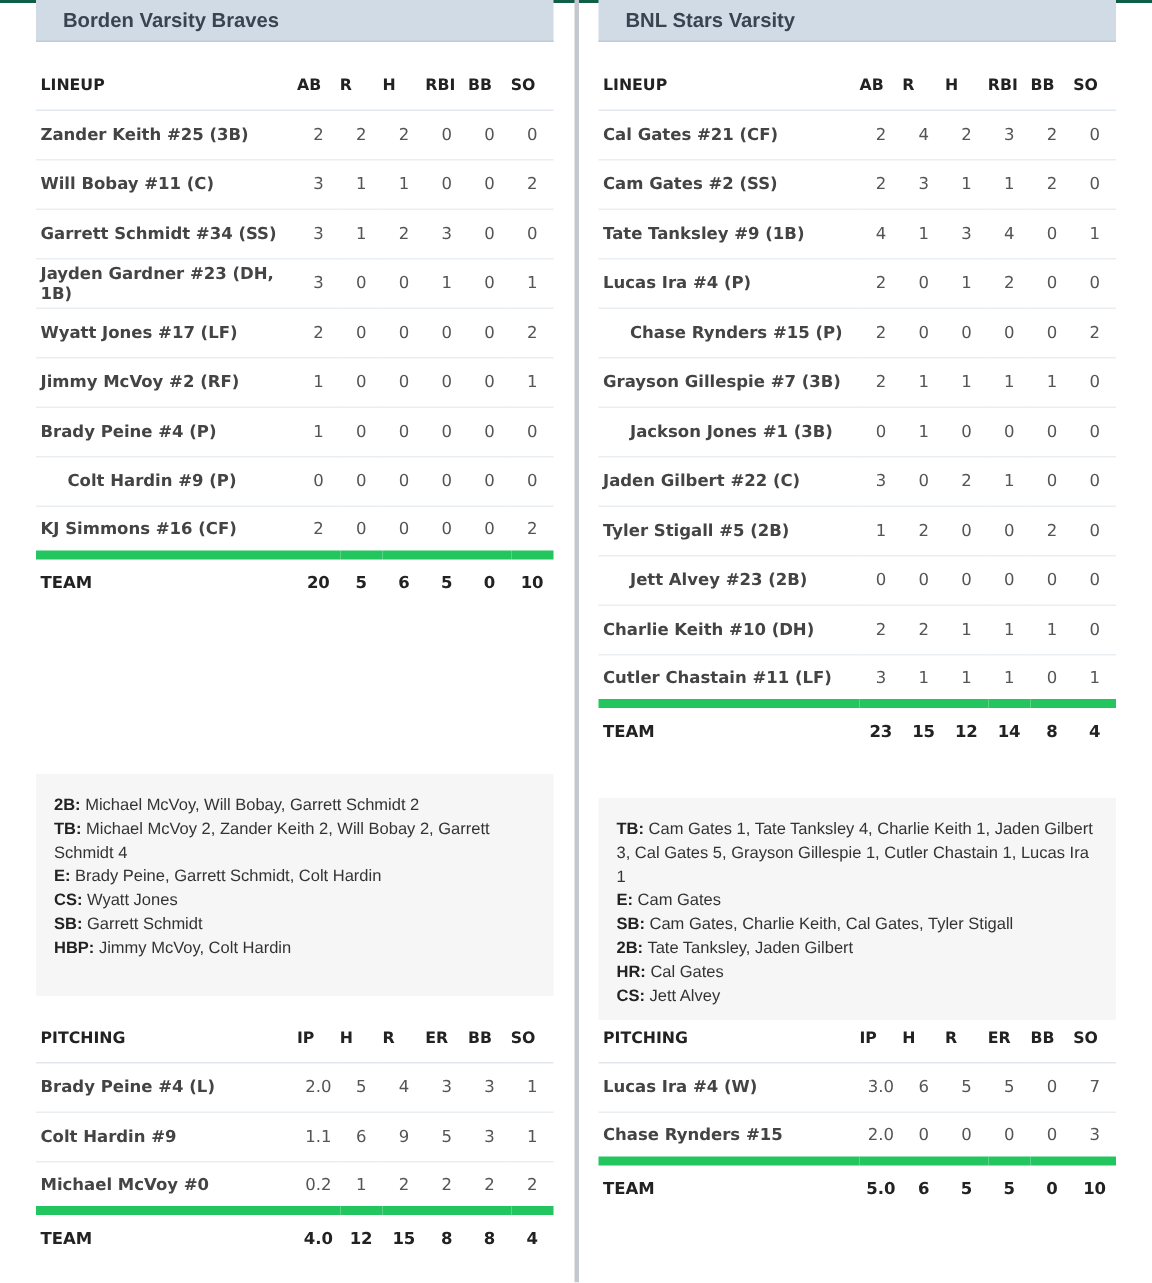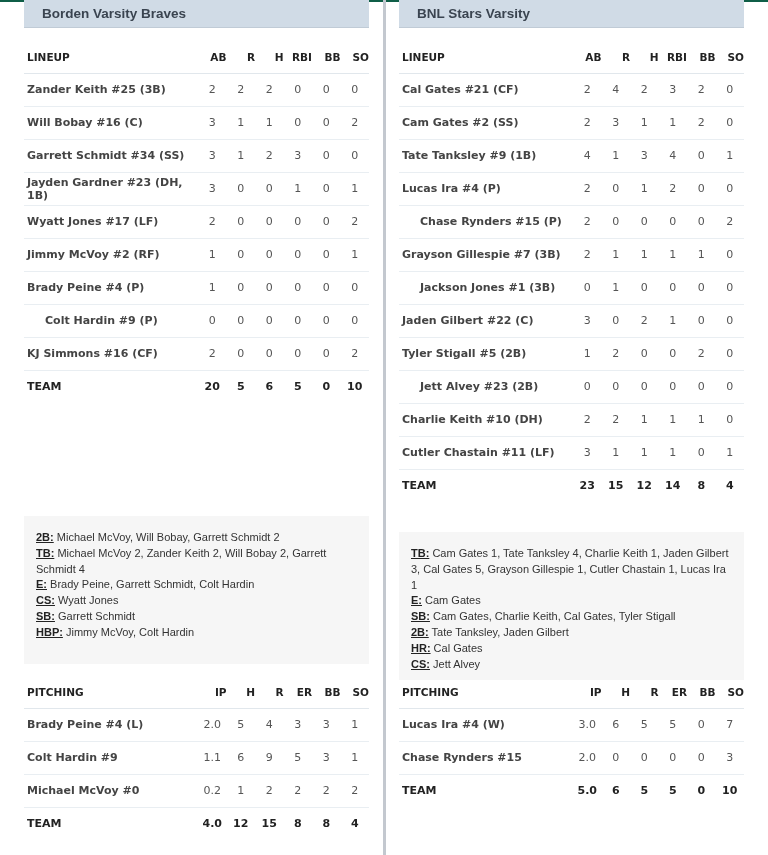--- a/index.html
+++ b/index.html
@@ -7,29 +7,29 @@
   body { font-family: "Liberation Sans", sans-serif; color: #333; position: relative; }
   .topbar { position: absolute; left: 0; top: 0; width: 768px; height: 2px; background: #0f5e47; }
   .divider { position: absolute; left: 383px; top: 0; width: 3px; height: 855px; background: #c3c8cf; }
   .col { position: absolute; top: 0; width: 345px; }
   .col.left { left: 24px; }
   .col.right { left: 399px; }
   .team-header { height: 28px; background: #d0dbe6; padding-left: 18px; display: flex; align-items: center;
     font-weight: bold; font-size: 13.5px; color: #3a4450; border-bottom: 1px solid #c0cbd6; }
   table { width: 100%; border-collapse: collapse; font-size: 11.5px; }
   .lineup { margin-top: 14px; }
-  th { font-family: "DejaVu Sans", sans-serif; font-weight: bold; font-size: 10.5px; color: #222; height: 31px; text-align: right; border-bottom: 1px solid #e1e7ec; }
+  th { font-family: "DejaVu Sans", sans-serif; font-weight: bold; font-size: 10.5px; color: #222; height: 31px; text-align: left; border-bottom: 1px solid #e1e7ec; }
   th.name { text-align: left; padding-left: 3px; }
   td { height: 33px; text-align: center; color: #555; border-bottom: 1px solid #e9eef2; font-family: "DejaVu Sans", sans-serif; font-size: 11px; }
   td.name { text-align: left; padding-left: 3px; color: #444; font-weight: bold; }
   td.name.sub { padding-left: 21px; }
   th.c, td.c { width: 28.5px; }
-  tr.team td { border-top: 1px solid #22c55e; border-bottom: none; font-weight: bold; color: #222; margin-top: 34px; }
+  tr.team td { border-top: 6px solid #22c55e; border-bottom: none; font-weight: bold; color: #222; margin-top: 34px; }
   .notes { background: #f6f6f6; padding: 14px 12px 14px 12px; font-size: 11px; line-height: 15.8px; color: #333; position: absolute; left: 0; width: 345px; }
-  .notes b { font-weight: bold; color: #222; text-decoration: underline; }
+  .notes b { font-weight: bold; color: #222; }
   .pitching { position: absolute; left: 0; width: 345px; }
 </style>
 </head>
 <body>
 
 <div class="topbar"></div>
 <div class="divider"></div>
 
 <div class="col left" id="col-away">
   <div class="team-header">Borden Varsity Braves</div>
@@ -49,21 +49,21 @@
         <tr>
           <td class="name">Zander Keith #25 (3B)</td>
           <td class="c">2</td>
           <td class="c">2</td>
           <td class="c">2</td>
           <td class="c">0</td>
           <td class="c">0</td>
           <td class="c">0</td>
         </tr>
         <tr>
-          <td class="name">Will Bobay #16 (C)</td>
+          <td class="name">Will Bobay #11 (C)</td>
           <td class="c">3</td>
           <td class="c">1</td>
           <td class="c">1</td>
           <td class="c">0</td>
           <td class="c">0</td>
           <td class="c">2</td>
         </tr>
         <tr>
           <td class="name">Garrett Schmidt #34 (SS)</td>
           <td class="c">3</td>

